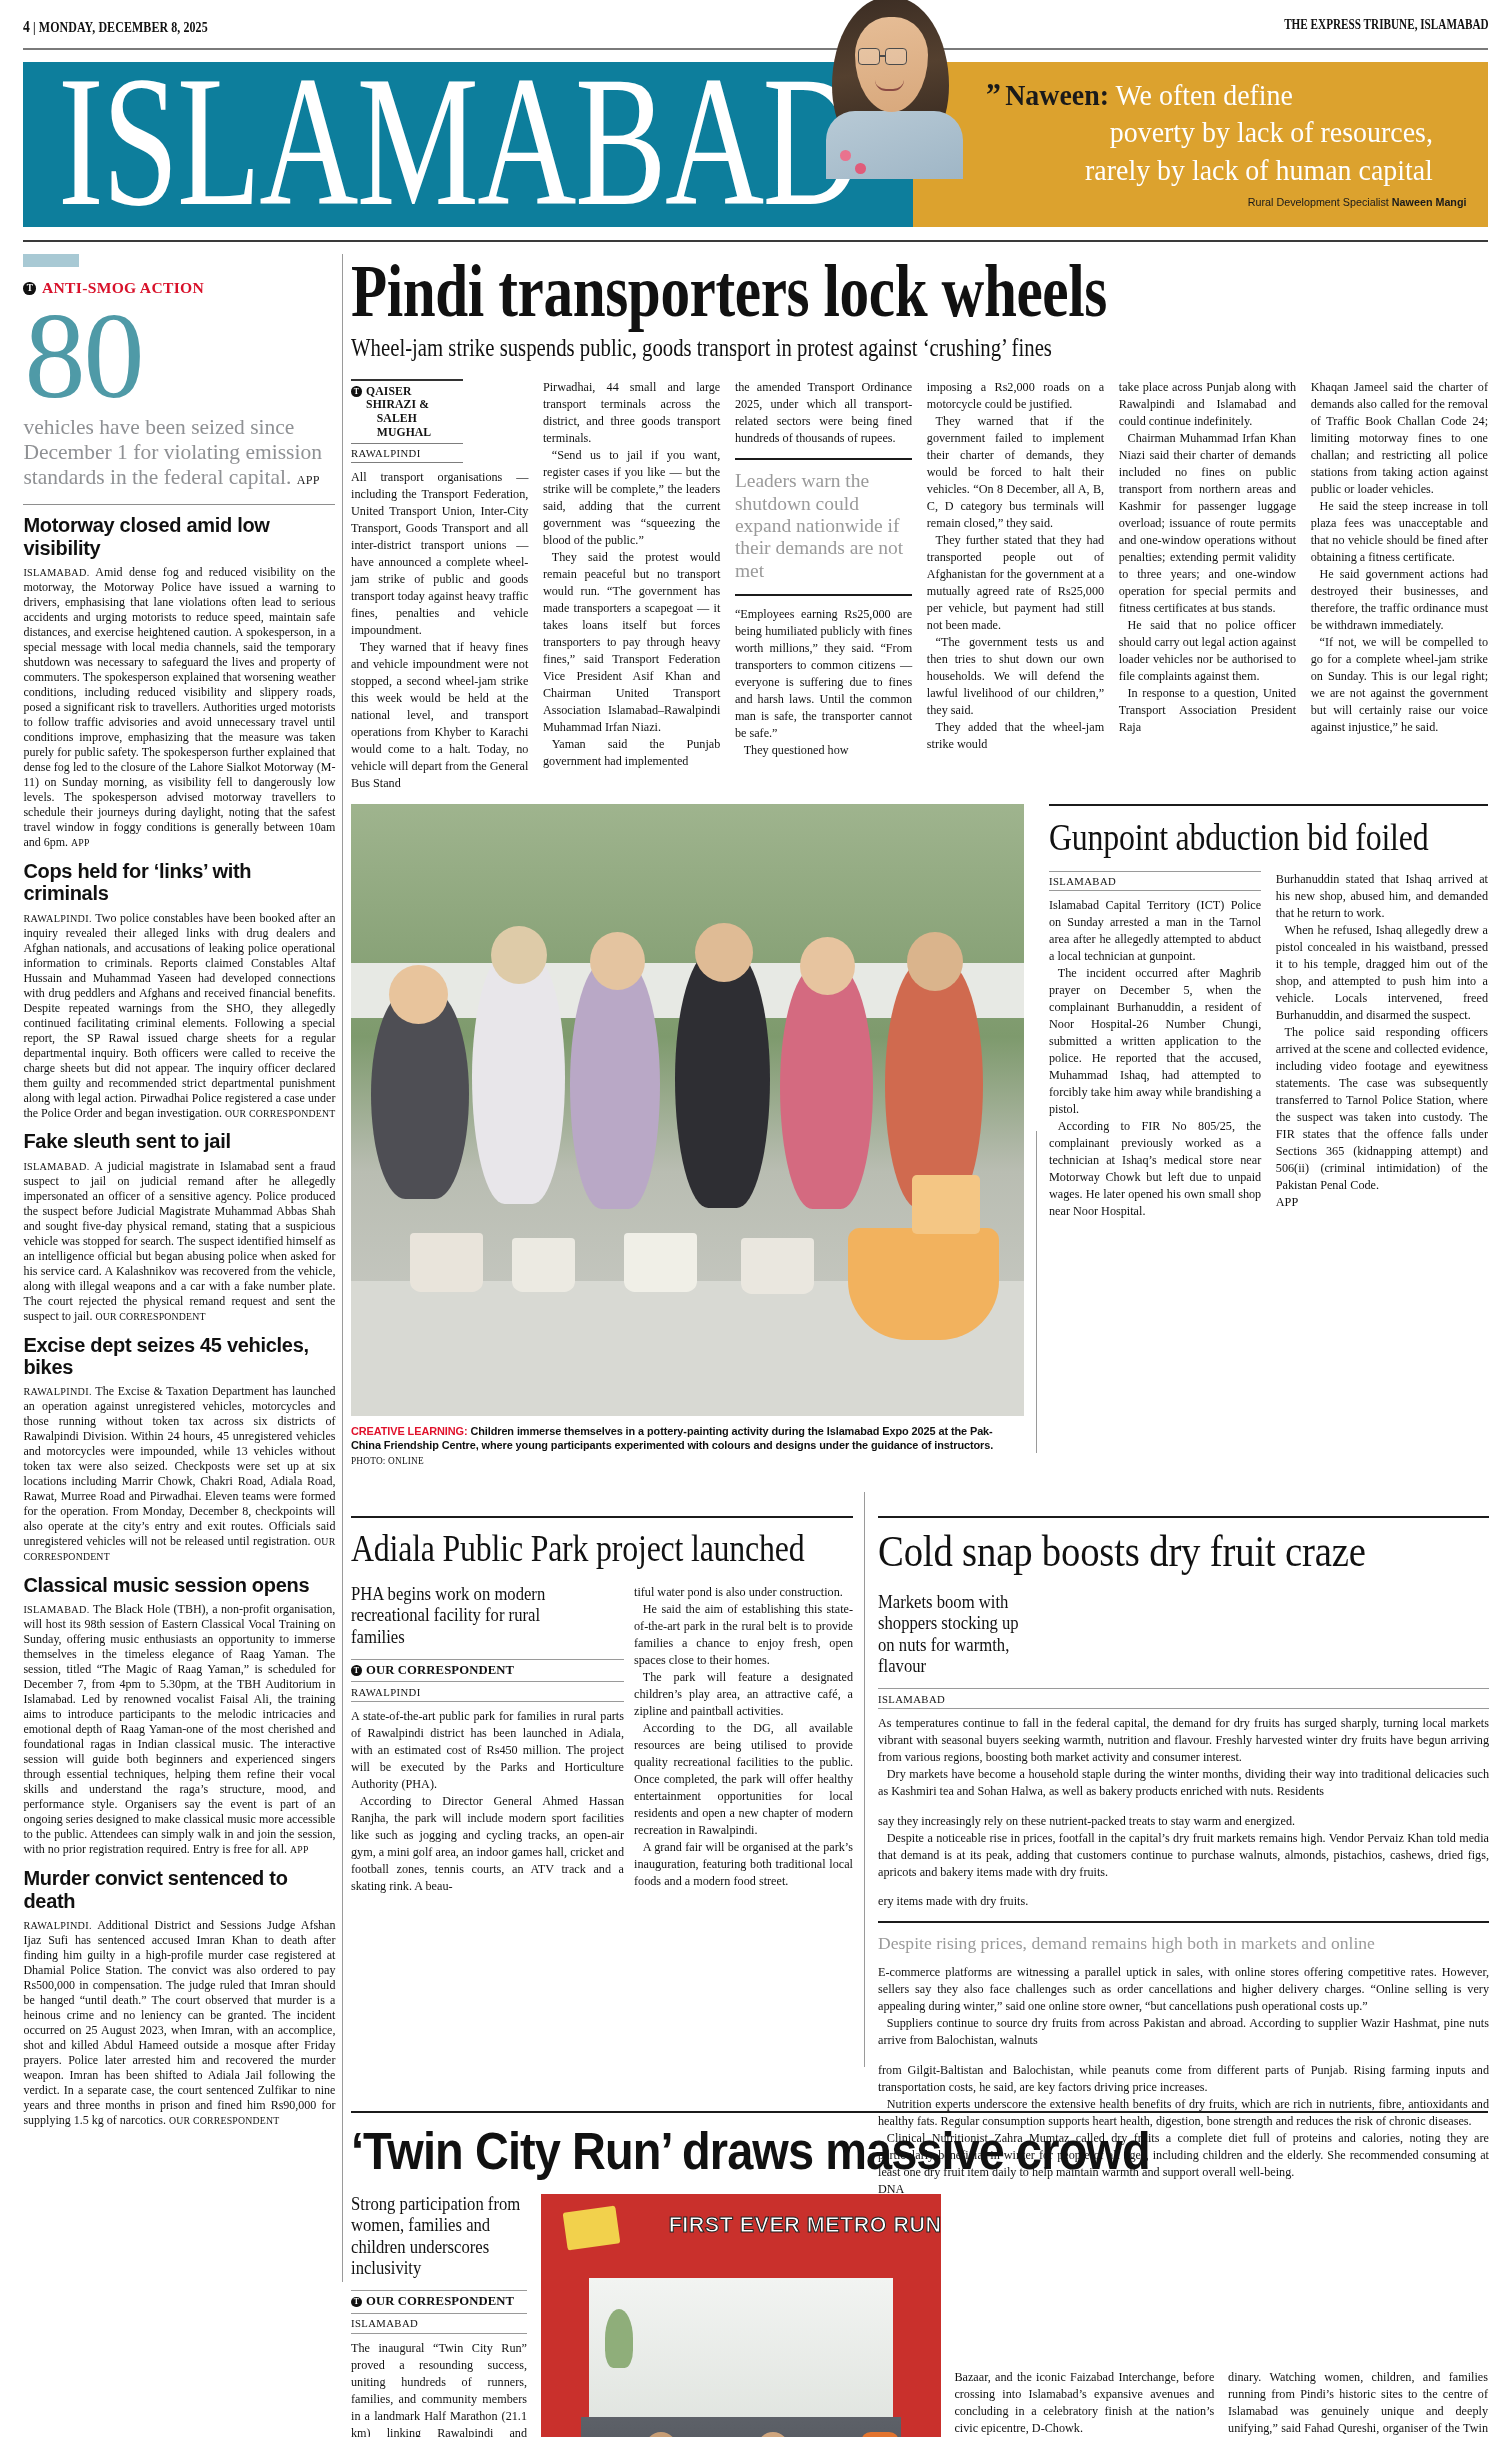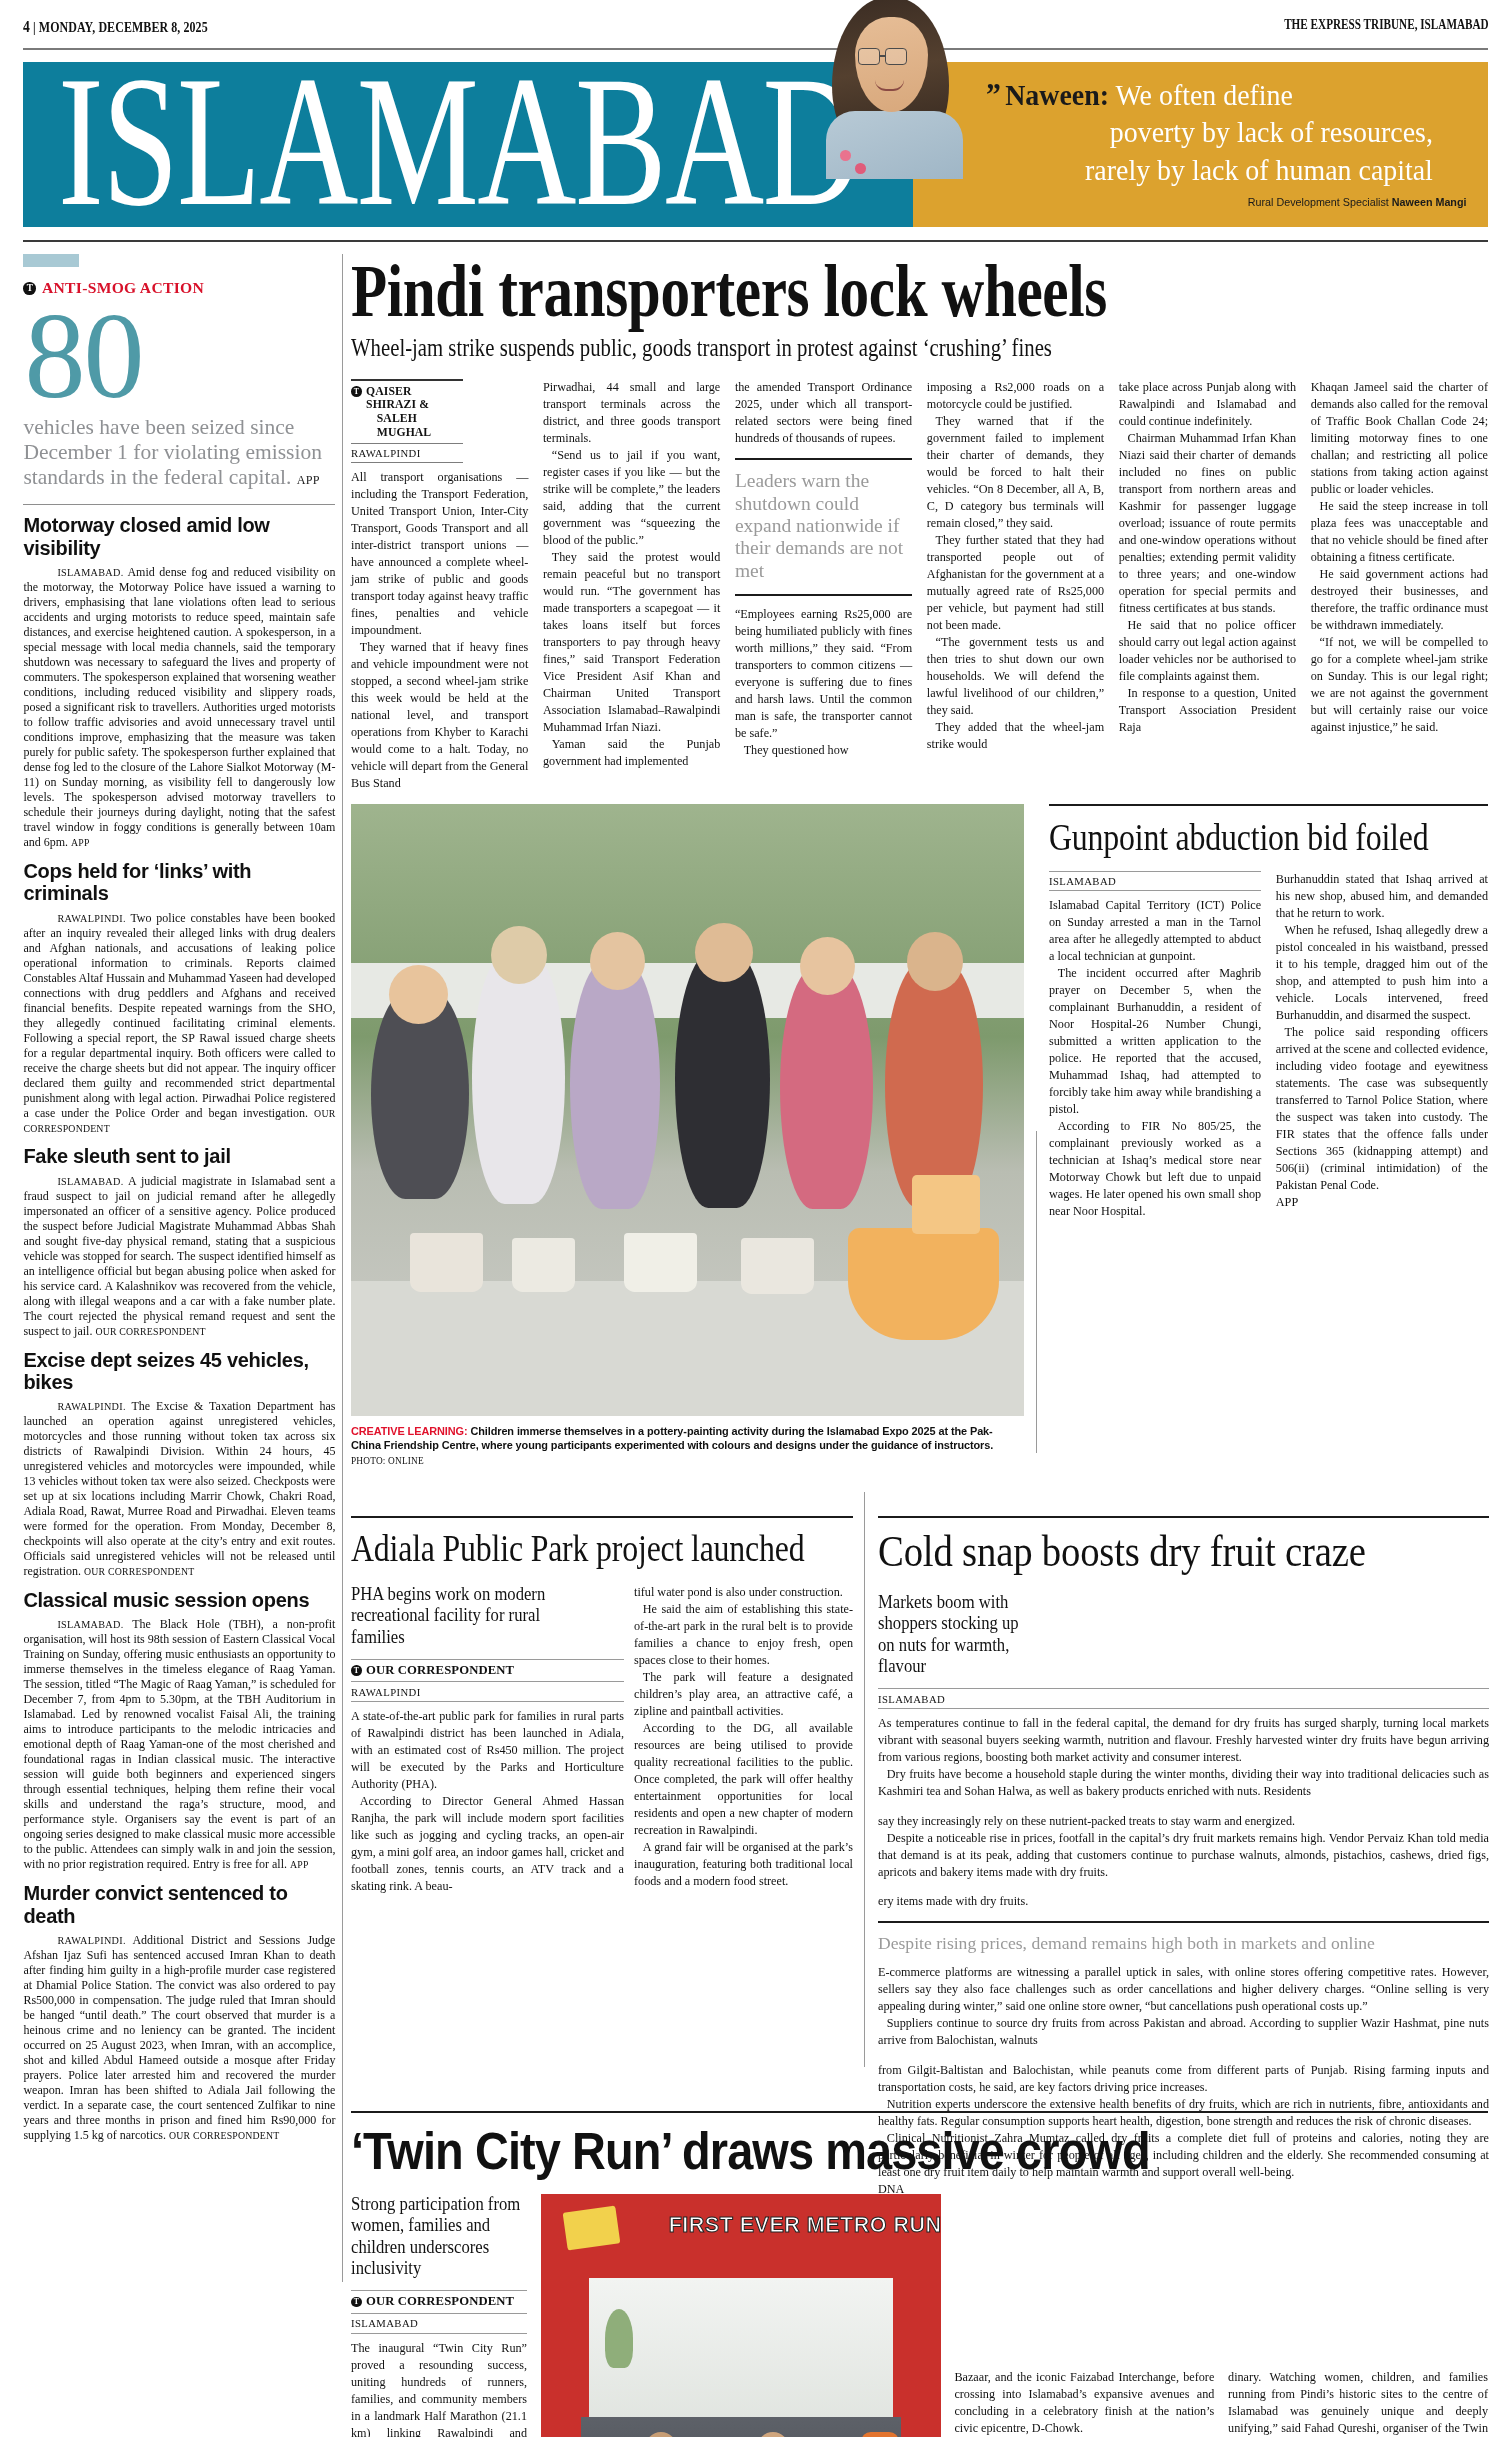--- a/index.html
+++ b/index.html
@@ -154,21 +154,21 @@
   .sb-head {
     font-family:"Liberation Sans", sans-serif; font-weight:700;
     font-size:20px; line-height:22.4px; letter-spacing:-0.3px;
     margin:9.8px 0 5.9px;
   }
   .sb-body {
     font-family:"Liberation Serif", serif;
     font-size:12px; line-height:15px; text-align:justify;
     hyphens:auto; -webkit-hyphens:auto;
   }
-  .dateline { font-size:10.2px; letter-spacing:0.3px;margin-left:34px; }
+  .dateline { font-size:10.2px; letter-spacing:0.3px; }
   .src { font-size:9.8px; letter-spacing:0.2px; }
 
   
   .main {
     position:absolute; left:351px; top:254px; width:1137px;
   }
   .mainhead {
     font-family:"Liberation Serif", serif;
     font-size:74px; line-height:74px; font-weight:700;
     transform:scaleX(.8); transform-origin:left top;
@@ -552,21 +552,21 @@
     <div class="rule-sec"></div>
     <div class="sec-head big" style="margin-top:10.7px;width:712px;">Cold snap boosts dry fruit craze</div>
     <div style="margin-top:17.6px;display:flex;gap:12.7px;flex-direction:column;">
       <div style="flex:1;">
         <div class="deck" style="width:166px;">Markets boom with shoppers stocking up on nuts for warmth, flavour</div>
         <div class="rule-hair" style="margin-top:10.7px;"></div>
         <div class="byline-city" style="margin:3.4px 0;">ISLAMABAD</div>
         <div class="rule-hair" style="margin-bottom:5.9px;"></div>
         <div class="art-body">
           <p>As temperatures continue to fall in the federal capital, the demand for dry fruits has surged sharply, turning local markets vibrant with seasonal buyers seeking warmth, nutrition and flavour. Freshly harvested winter dry fruits have begun arriving from various regions, boosting both market activity and consumer interest.</p>
-          <p>Dry fruits have become a household staple during the winter months, dividing their way into traditional delicacies such as Kashmiri tea and Sohan Halwa, as well as bakery products enriched with nuts. Residents</p>
+          <p>Dry markets have become a household staple during the winter months, dividing their way into traditional delicacies such as Kashmiri tea and Sohan Halwa, as well as bakery products enriched with nuts. Residents</p>
         </div>
       </div>
       <div style="flex:1;">
         <div class="art-body">
           <p style="text-indent:0;">say they increasingly rely on these nutrient-packed treats to stay warm and energized.</p>
           <p>Despite a noticeable rise in prices, footfall in the capital’s dry fruit markets remains high. Vendor Pervaiz Khan told media that demand is at its peak, adding that customers continue to purchase walnuts, almonds, pistachios, cashews, dried figs, apricots and bakery items made with dry fruits.</p>
         </div>
       </div>
       <div style="flex:1;">
         <div class="art-body">

